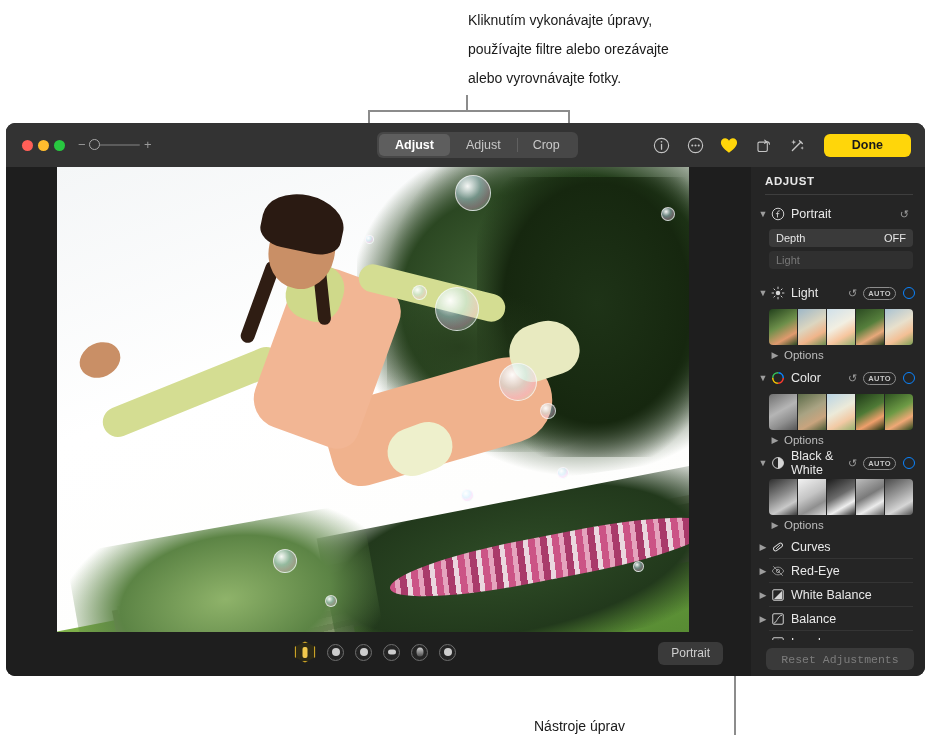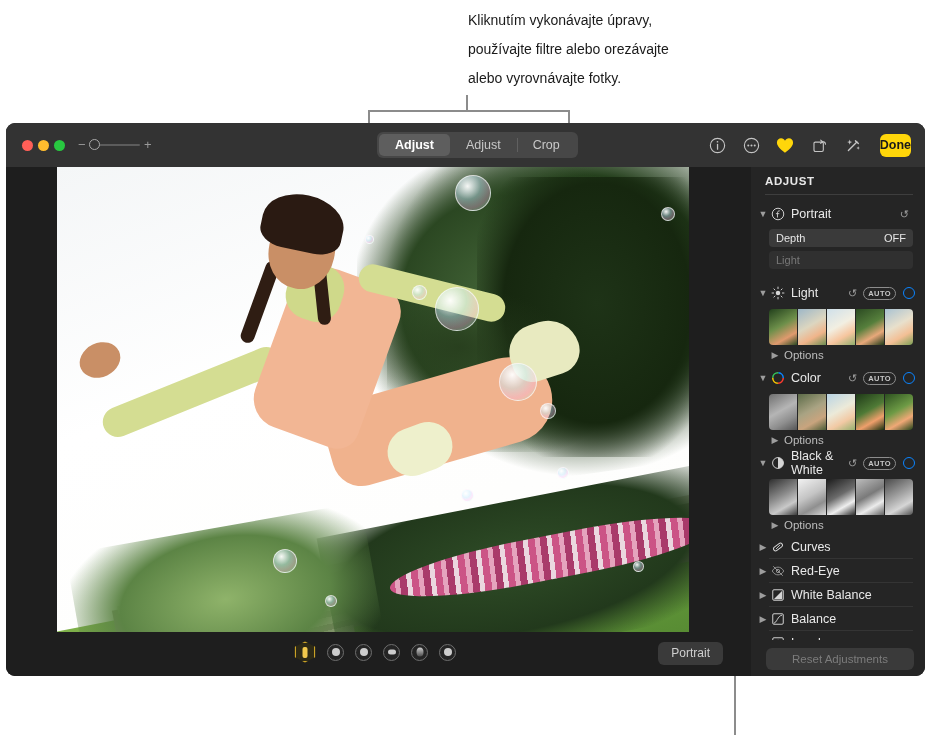--- a/index.html
+++ b/index.html
@@ -70,21 +70,21 @@
     width: 1px; background: #606060;
   }
   .tab.active + .tab::before, .tab.active::before { background: transparent; }
 
   
   #tb-icons { position: absolute; right: 14px; top: 8px; display: flex; align-items: center; gap: 15px; height: 28px; }
   .tb-icon { width: 19px; height: 19px; display: flex; align-items: center; justify-content: center; color: #c4c4c4; }
   .tb-icon svg { display: block; }
   #done-btn {
     background: #ffd60a; color: #1a1a1a; font-size: 12.5px; font-weight: bold;
-    border-radius: 6px; padding: 4px 0; line-height: 15px; margin-left: 2px;
+    border-radius: 6px; padding: 4px 28px; line-height: 15px; margin-left: 2px;
   }
 
   
   #canvas {
     position: absolute; left: 0; top: 44px; width: 745px; height: 465px;
     background: #1e1e1e;
   }
   #photo {
     position: absolute; left: 51px; top: 0px; width: 632px; height: 465px;
     background: #0b0b0b; overflow: hidden;
@@ -222,37 +222,38 @@
   .options-row { display:flex; align-items:center; height:20px; padding-left:18px; }
   .options-row .chev { width:11px; }
   .options-row span.lbl { color:#bdbdbd; font-size:11.5px; margin-left:3px; }
 
   .list-item { display:flex; align-items:center; height:23px; padding:0 10px 0 6px; }
   .list-rule { height:1px; background:#343434; margin:0 12px 0 18px; }
 
   #reset-btn {
     position:absolute; left:15px; top:481px; width:148px; height:22px;
     background:#3a3a3a; border-radius:6px; color:#7c7c7c; font-size:11.5px;
-    display:flex; align-items:center; justify-content:center;
+    display:flex; align-items:center; justify-content:center;font-family:Liberation Mono, monospace;
   }
   .sb-fade { position:absolute; left:0; top:473px; width:174px; height:8px; background:#252525; }
 </style>
 </head>
 <body>
 
 <div id="root">
 
   <div id="callout-top" class="callout-text">Kliknutím vykonávajte úpravy,
 používajte filtre alebo orezávajte
 alebo vyrovnávajte fotky.</div>
   <div class="leader" style="left:466px; top:95px; width:1.6px; height:16px;"></div>
   <div class="leader" style="left:368px; top:110px; width:202px; height:1.6px;"></div>
   <div class="leader" style="left:368px; top:110px; width:1.6px; height:14px;"></div>
   <div class="leader" style="left:568px; top:110px; width:1.6px; height:14px;"></div>
 
+  <div id="callout-bottom" class="callout-text">Nástroje úprav</div>
   <div class="leader" style="left:744px; top:168px; width:1.6px; height:500px;"></div>
   <div class="leader" style="left:744px; top:168px; width:12px; height:1.6px;"></div>
   <div class="leader" style="left:744px; top:666px; width:12px; height:1.6px;"></div>
   <div class="leader" style="left:734px; top:355px; width:11px; height:1.6px;"></div>
   <div class="leader" style="left:734px; top:355px; width:1.6px; height:380px;"></div>
 
   <div id="window">
 
     <div id="titlebar">
       <div class="traffic" id="tl-close"></div>

